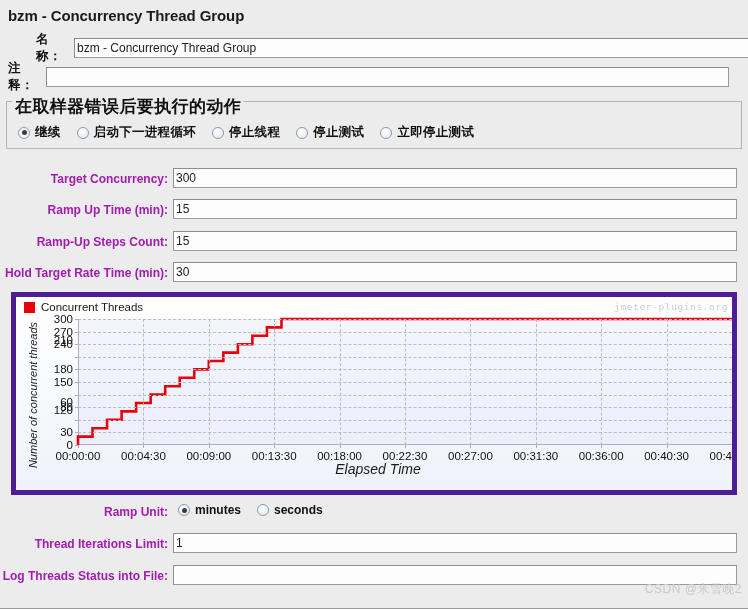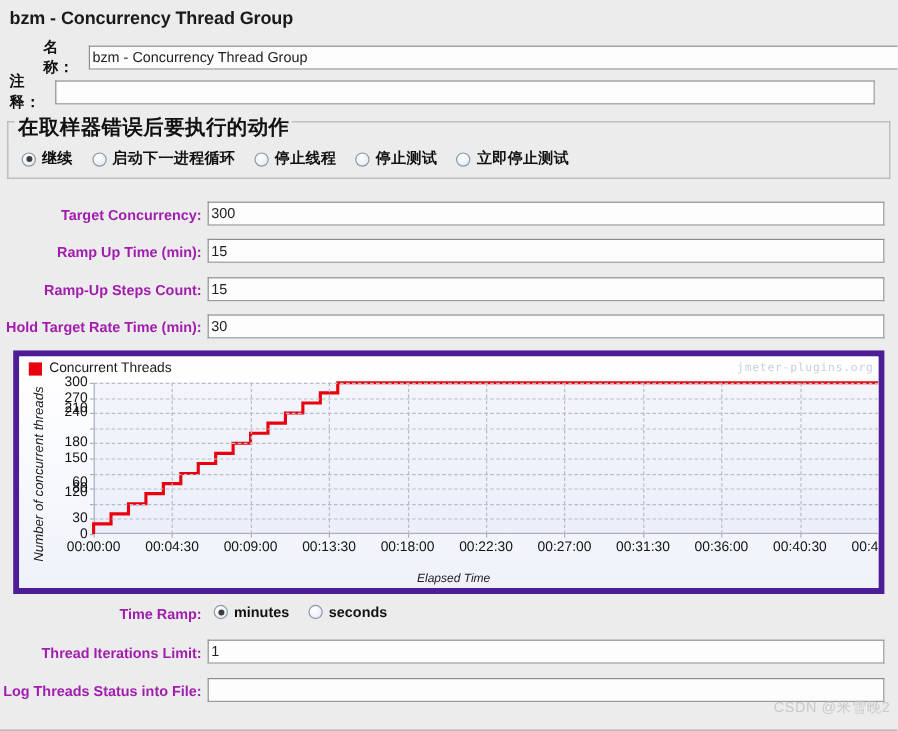--- a/index.html
+++ b/index.html
@@ -227,23 +227,23 @@
     font-style: italic;
     color: #1a1a1a;
     transform: rotate(-90deg);
     transform-origin: center;
     white-space: nowrap;
   }
   .xlabel {
     position: absolute;
     left: 0;
     width: 724px;
-    top: 180px;
+    top: 164px;
     text-align: center;
-    font-size: 10px;
+    font-size: 14px;
     font-style: italic;
     color: #1a1a1a;
   }
   .plot {
     position: absolute;
     left: 62px;
     top: 22px;
     width: 654px;
     height: 126px;
     background: linear-gradient(to bottom, #f3f5fb 0%, #eceffa 100%);
@@ -492,21 +492,21 @@
           <div class="xtick-label" style="left: 588.6px;">00:40:30</div>
           <div class="xgrid" style="left: 654px;"></div>
           <div class="xtick-mark" style="left: 654px;"></div>
           <div class="xtick-label" style="left: 654px;">00:45:00</div>
         </div>
     </div>
   </div>
 
   <div class="frow" style="top:501px; width:748px;">
     <div class="flabel-box" style="width:168px;">
-      <span class="flabel">Time Ramp:</span>
+      <span class="flabel">Ramp Unit:</span>
     </div>
   </div>
   <div class="timeunit-radios">
     <div class="tu-item">
       <span class="radio-dot on"></span>
       <span class="tu-label">minutes</span>
     </div>
     <div class="tu-item">
       <span class="radio-dot"></span>
       <span class="tu-label">seconds</span>

